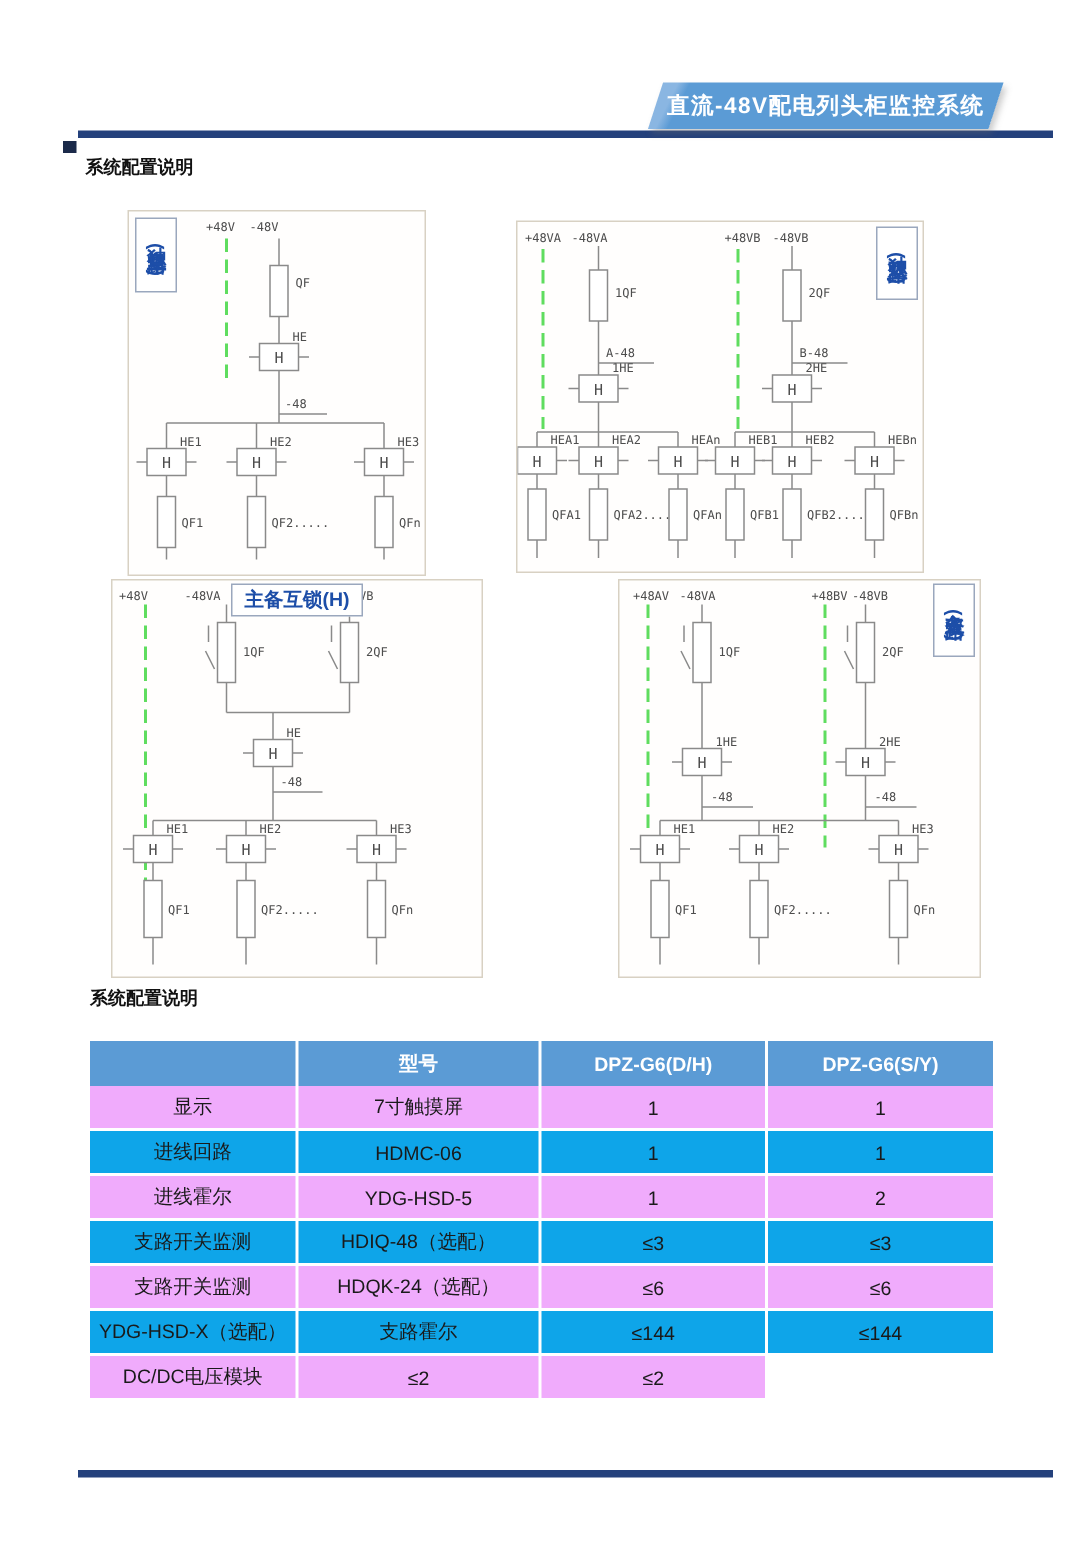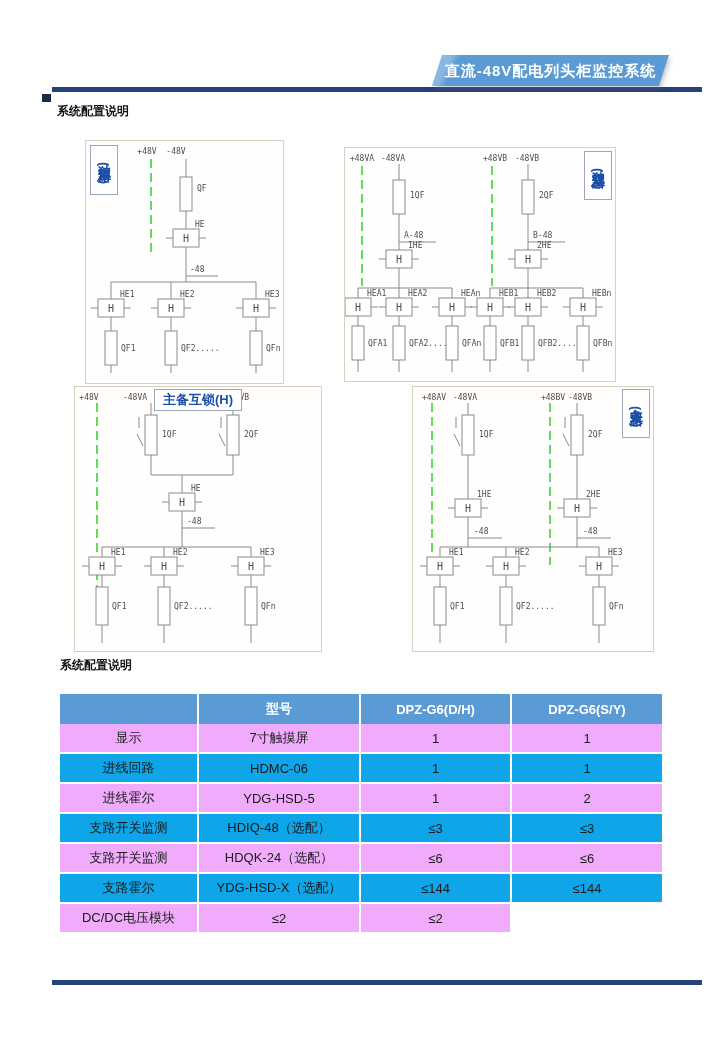--- a/index.html
+++ b/index.html
@@ -347,22 +347,22 @@
     <div class="cell r-light">支路开关监测</div>
     <div class="cell r-light">HDIQ-48（选配）</div>
     <div class="cell r-light">≤3</div>
     <div class="cell r-light">≤3</div>
 
     <div class="cell r-dark">支路开关监测</div>
     <div class="cell r-dark">HDQK-24（选配）</div>
     <div class="cell r-dark">≤6</div>
     <div class="cell r-dark">≤6</div>
 
+    <div class="cell r-light">YDG-HSD-X（选配）</div>
     <div class="cell r-light">支路霍尔</div>
-    <div class="cell r-light">YDG-HSD-X（选配）</div>
     <div class="cell r-light">≤144</div>
     <div class="cell r-light">≤144</div>
 
     <div class="cell r-dark">DC/DC电压模块</div>
     <div class="cell r-dark">≤2</div>
     <div class="cell r-dark">≤2</div>
   </div>
 
   <div class="foot-rule"></div>
   <div class="page-tab">

